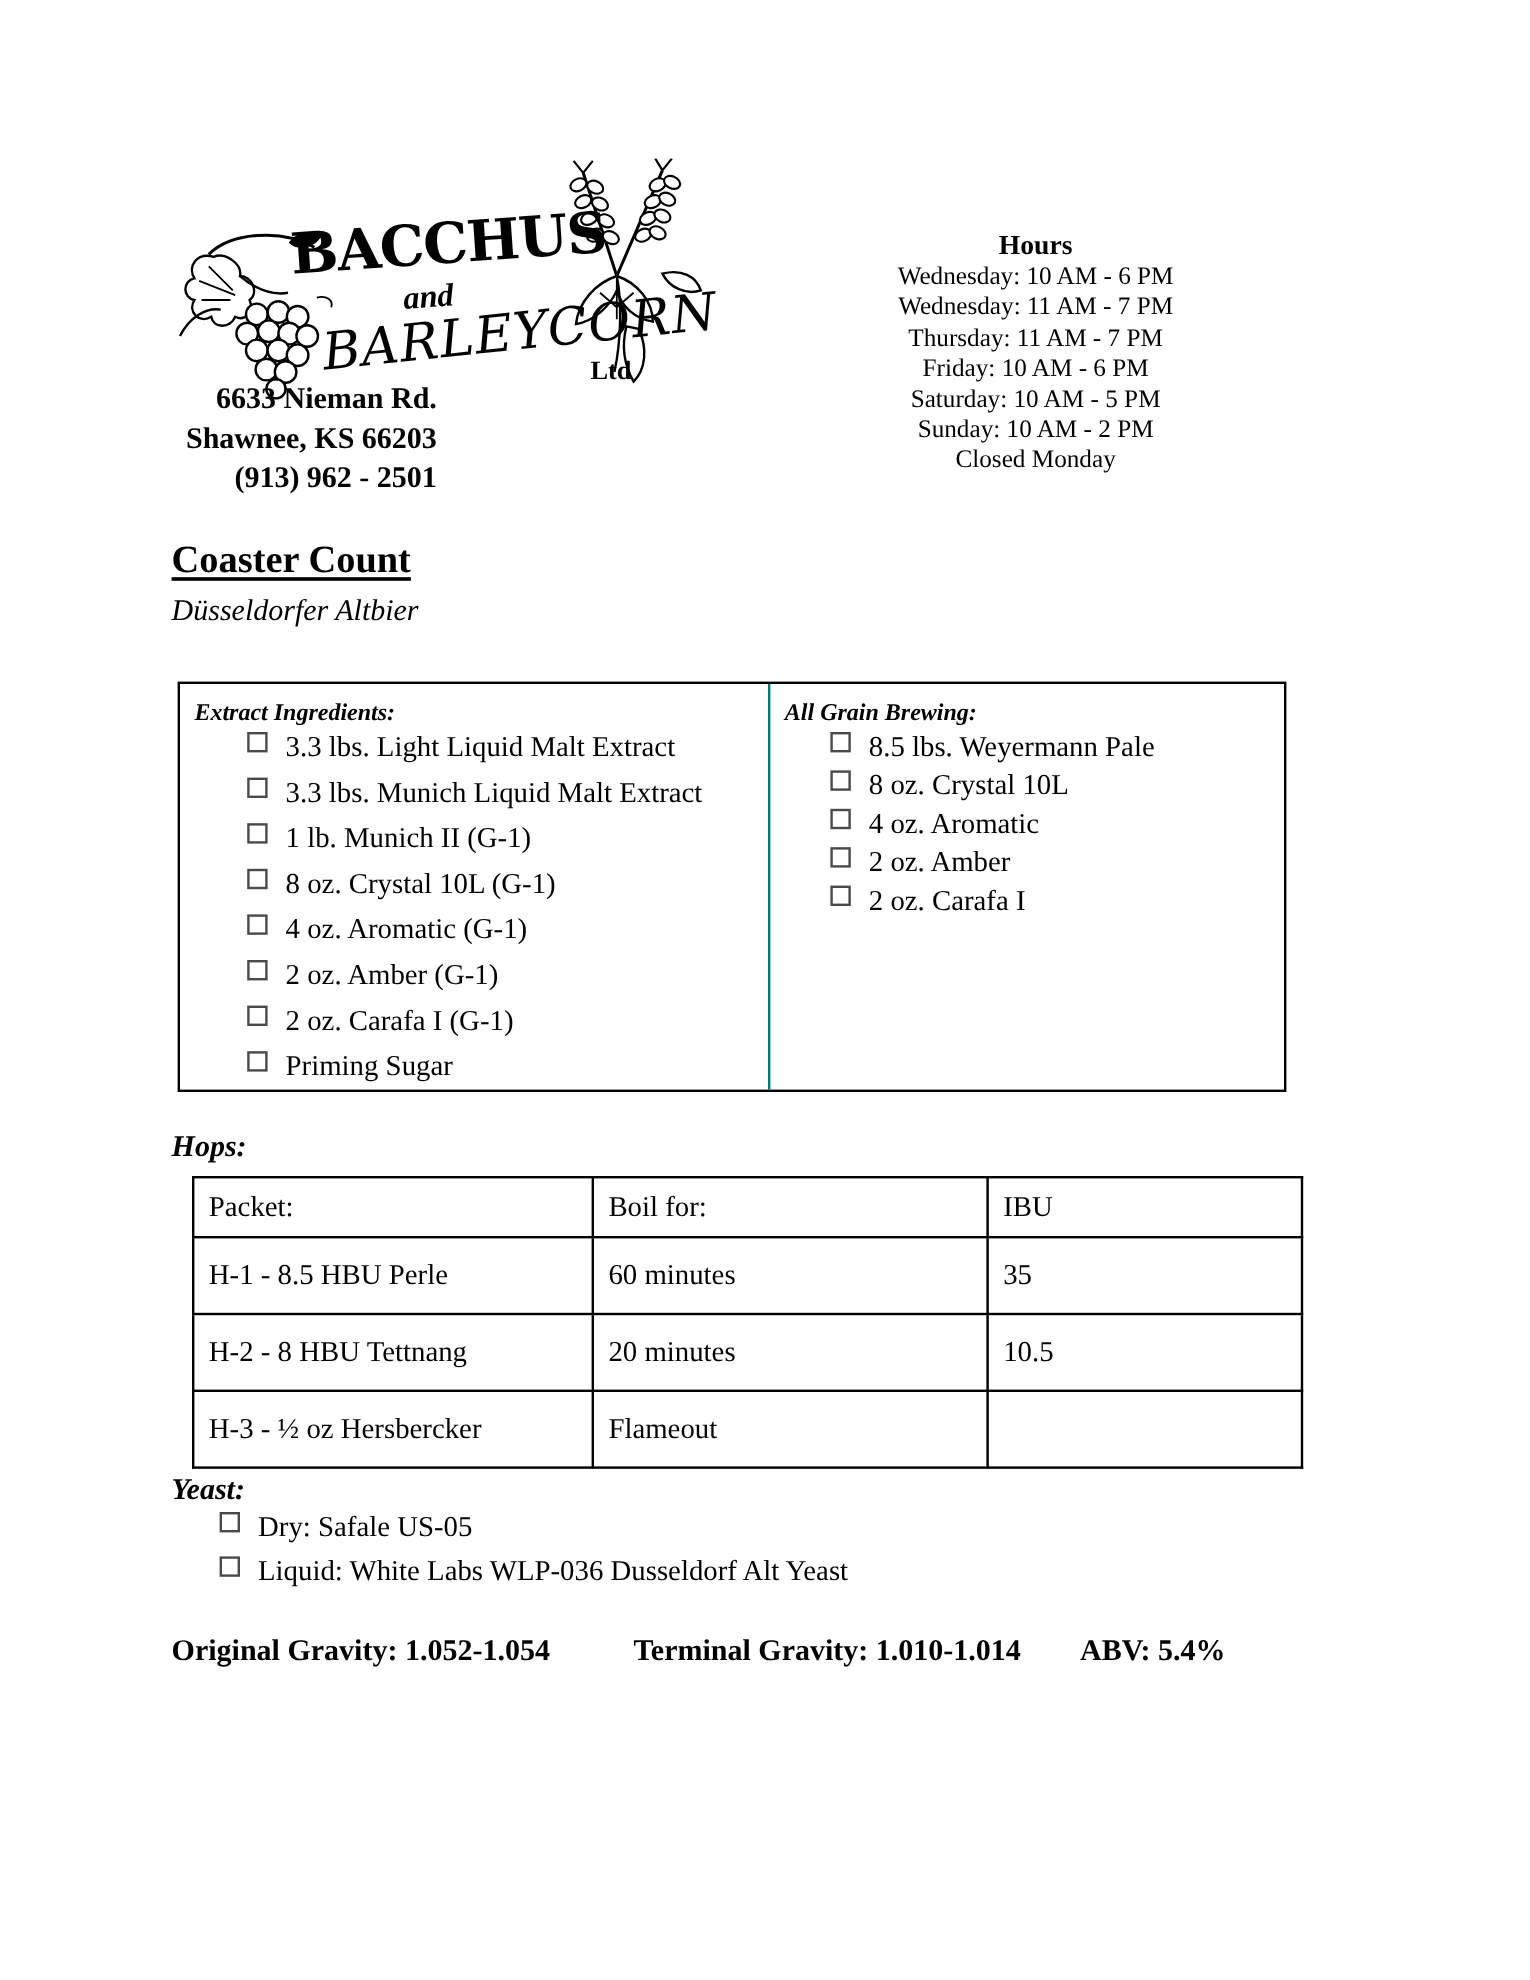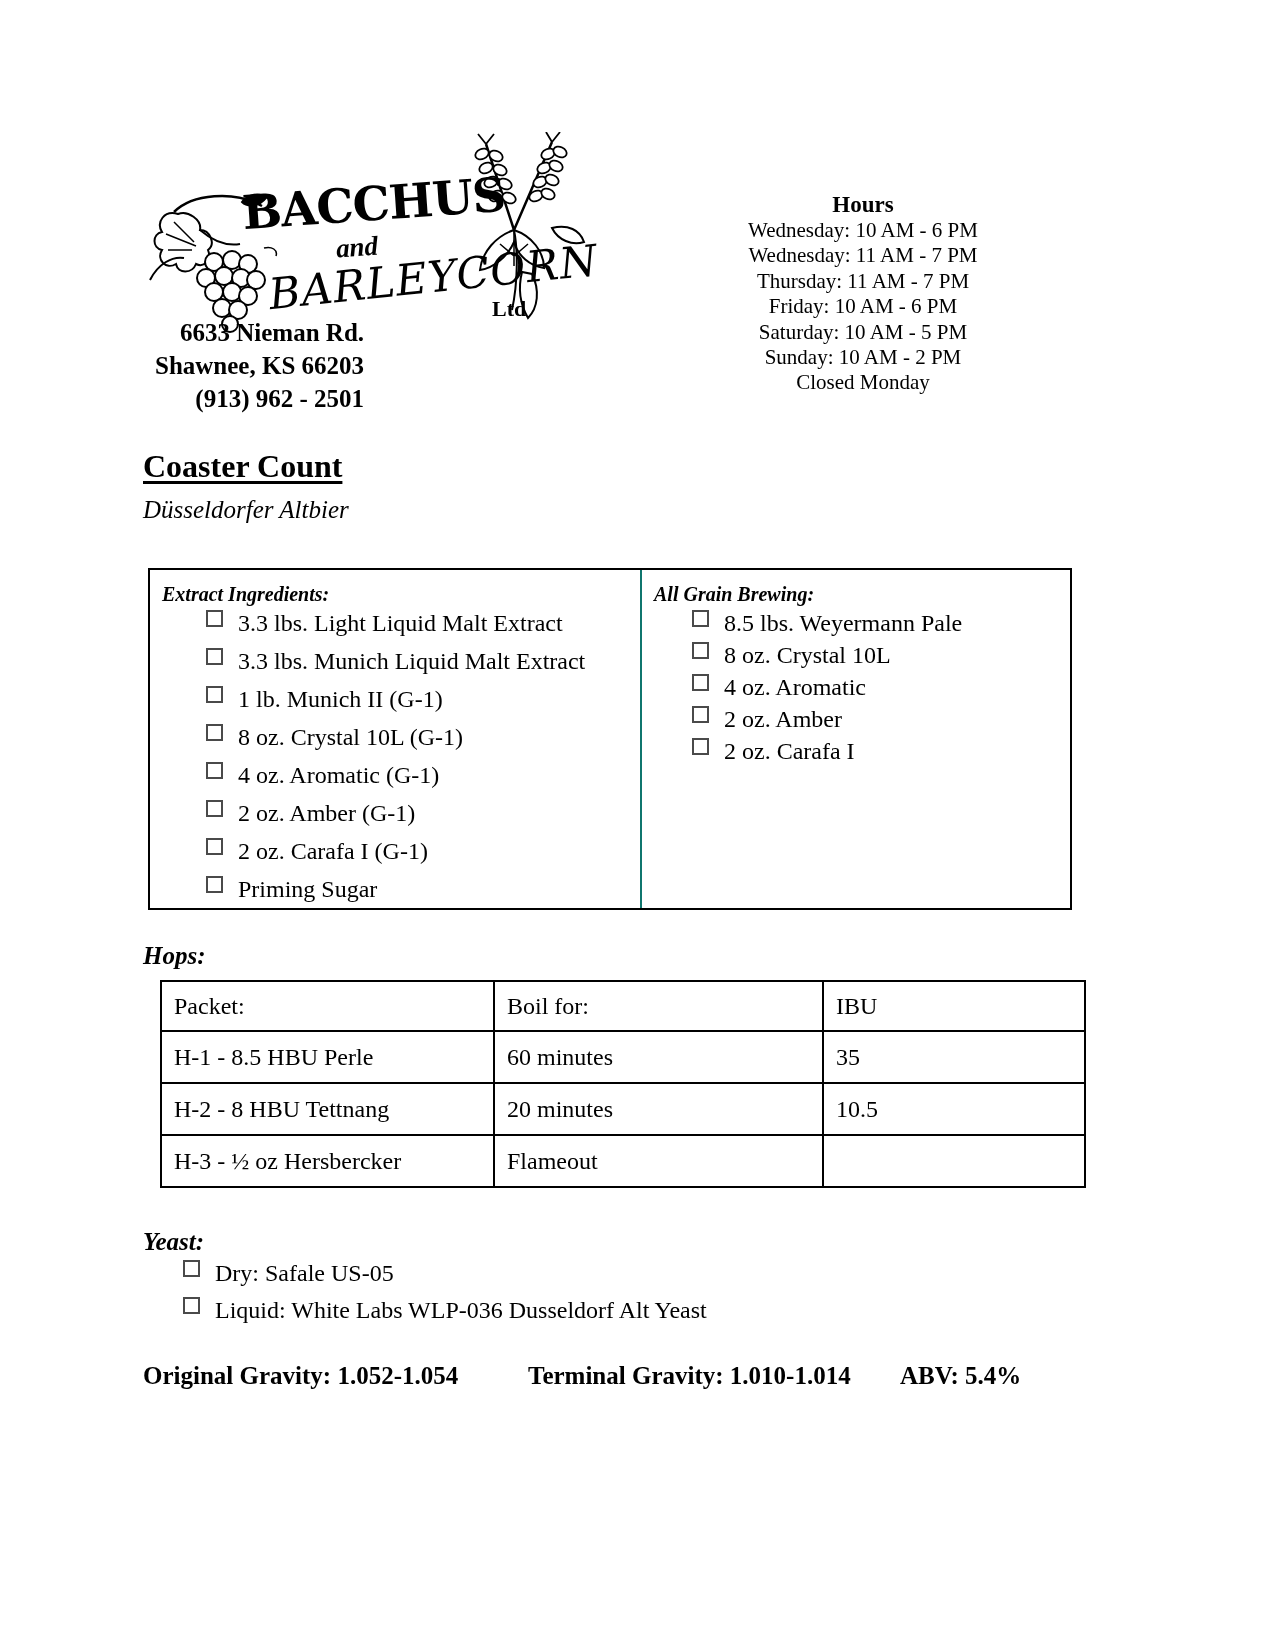--- a/index.html
+++ b/index.html
@@ -74,21 +74,21 @@
   .hops-heading { left: 143px; top: 942px; }
   .hops-table {
     position: absolute; left: 160px; top: 980px; width: 924px;
     border-collapse: collapse; table-layout: fixed;
   }
   .hops-table td {
     border: 2px solid #000; font-size: 24px;
     padding: 0 0 0 12px; vertical-align: middle;
   }
   .hops-table tr { height: 50px; }
-  .hops-table tr.data-row { height: 52px; }
+  .hops-table tr.data-row { height: 64px; }
 
   
   .yeast-heading { left: 143px; top: 1228px; }
   .yeast-list { position: absolute; left: 143px; top: 1260px; }
   .yeast-list .check-row { height: 37px; margin-left: 40px; }
 
   
   .stats { position: absolute; left: 0; top: 1362px; width: 1275px; height: 34px; }
   .stat { position: absolute; font-weight: bold; font-size: 25px; white-space: nowrap; }
   .stat-og { left: 143px; }

